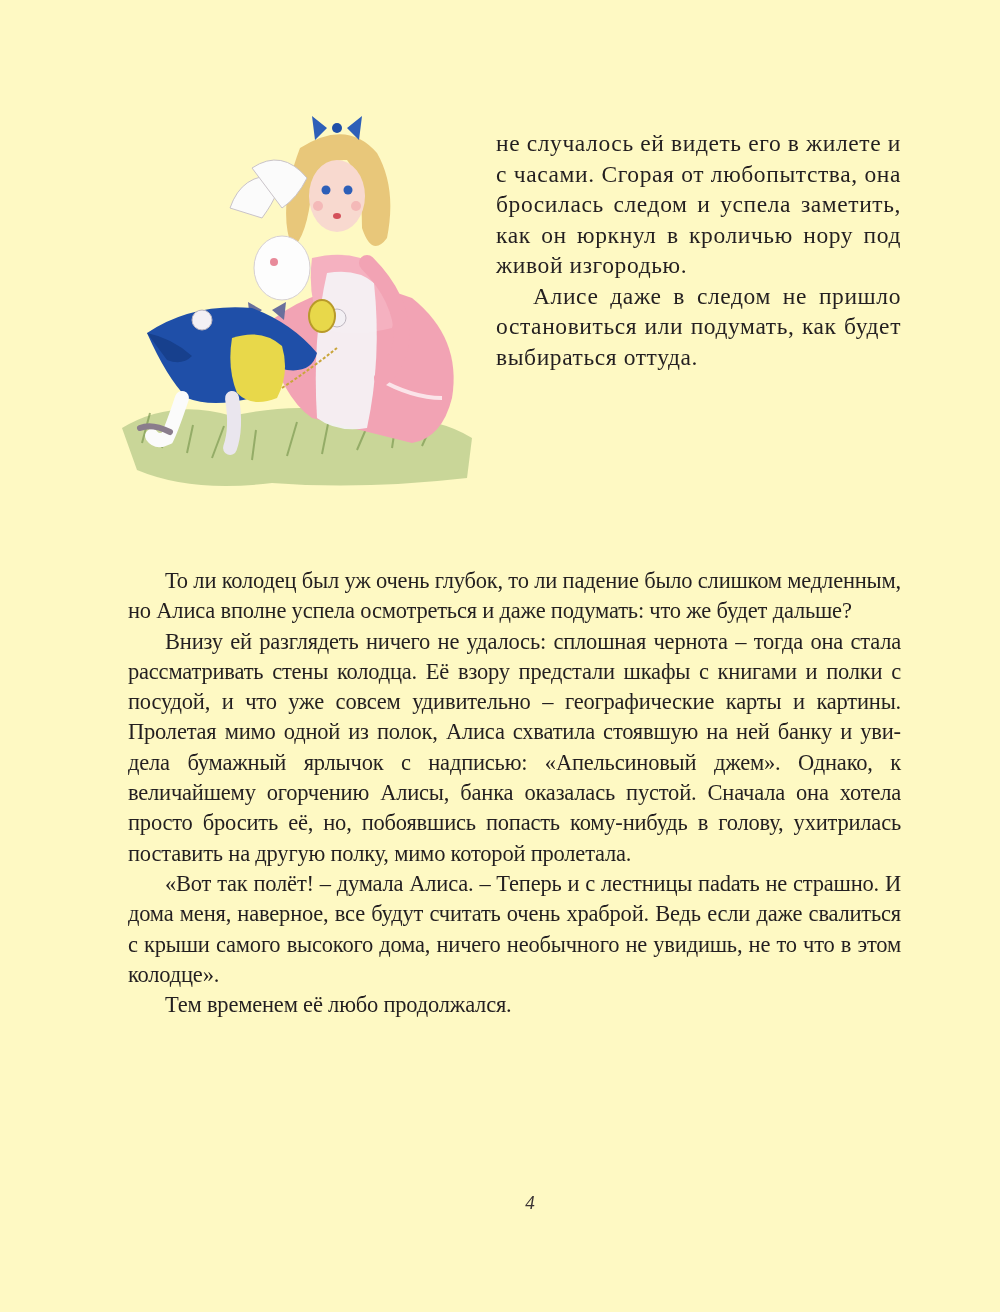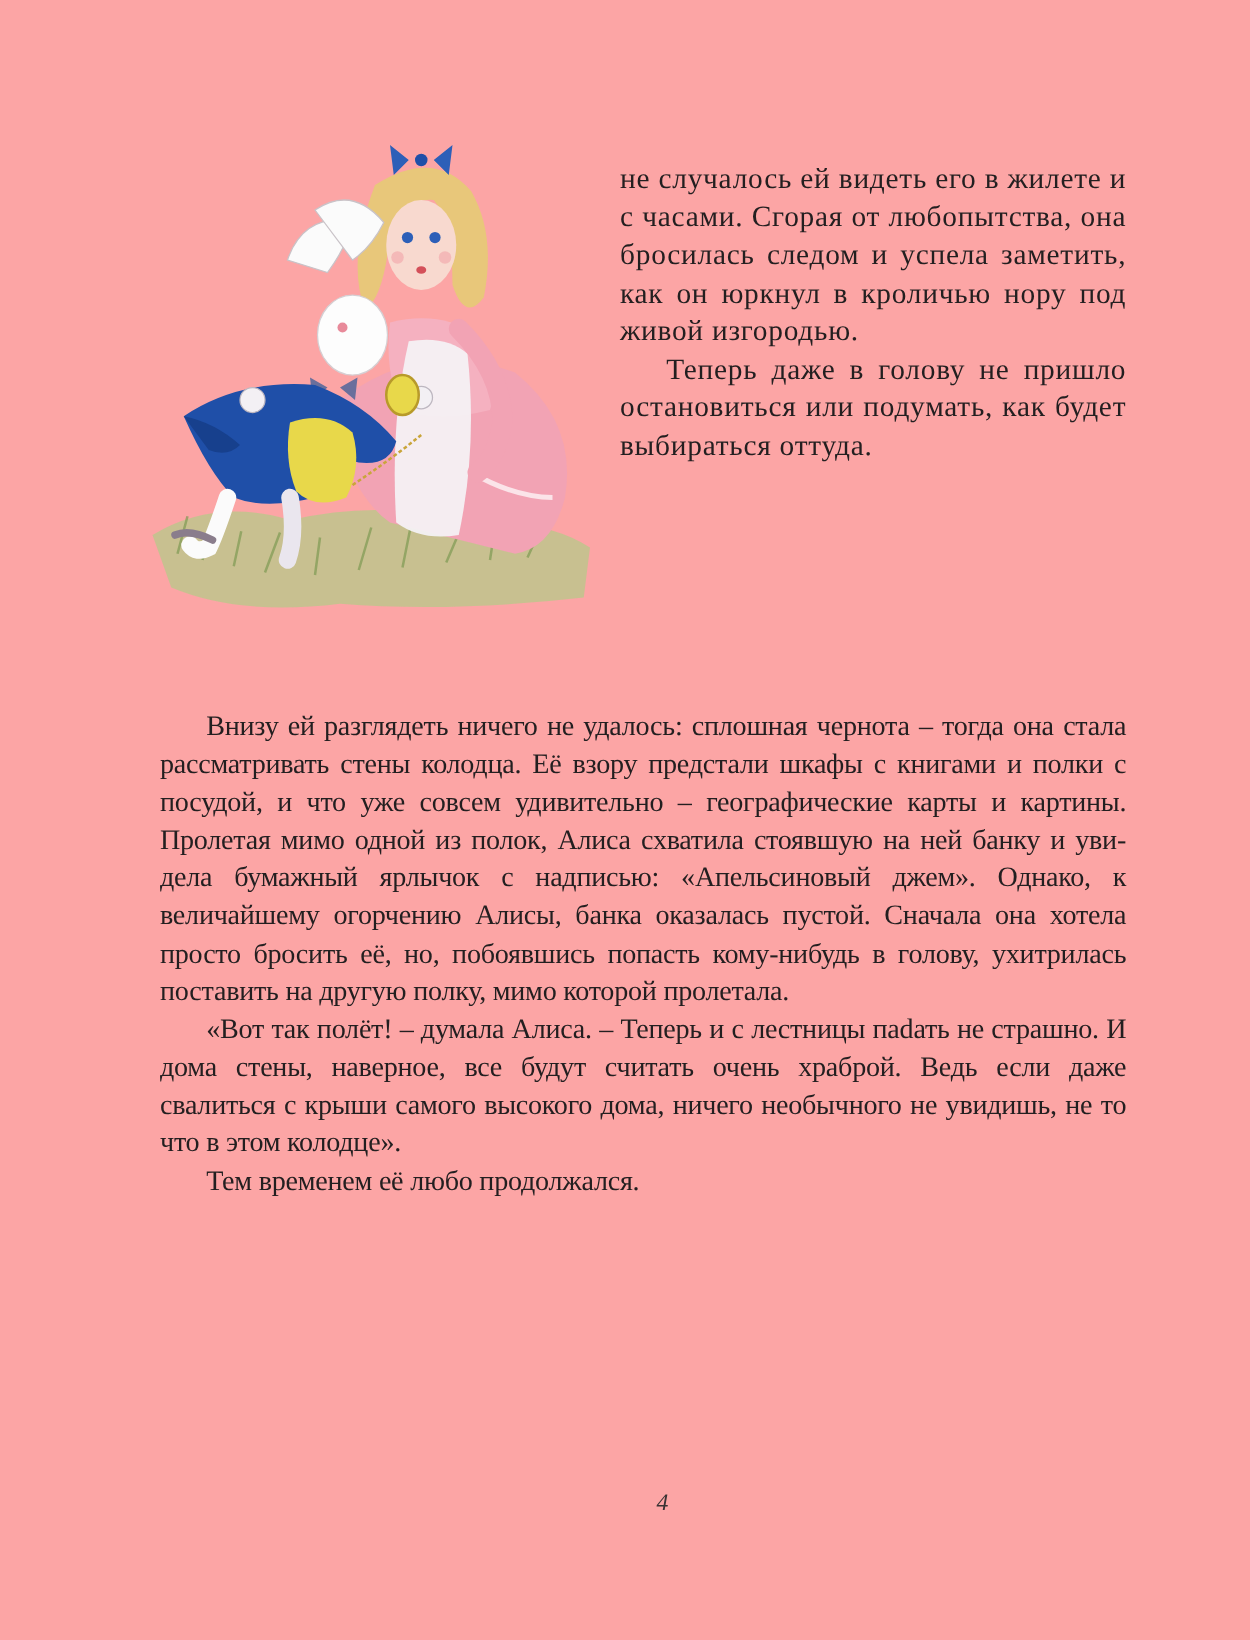--- a/index.html
+++ b/index.html
@@ -12,21 +12,21 @@
       background: #fcefe8;
       position: relative;
       overflow: hidden;
       font-family: "Liberation Serif", "DejaVu Serif", serif;
       color: #231f20;
     }
     .page {
       position: absolute;
       left: 0; top: 0;
       width: 1000px; height: 1312px;
-      background: #fca5a5;
+      background: #fef9c3;
     }
     .illustration {
       position: absolute;
       left: 112px;
       top: 98px;
       width: 368px;
       height: 400px;
     }
     .illustration svg { width: 100%; height: 100%; display: block; }
 
@@ -124,23 +124,24 @@
       <circle cx="90" cy="222" r="10" fill="#f3f0f4" stroke="#bdb7c0" stroke-width="1"></circle>
       <circle cx="225" cy="220" r="9" fill="#f3f0f4" stroke="#bdb7c0" stroke-width="1"></circle>
 
       <ellipse cx="210" cy="218" rx="13" ry="16" fill="#e8d84a" stroke="#b89a2a" stroke-width="2"></ellipse>
       <path d="M170 290 Q200 270 225 250" stroke="#c9a53a" stroke-width="2" fill="none" stroke-dasharray="3 2"></path>
     </svg>
   </div>
 
   <div class="text-col-right">
     <p class="noindent">не случалось ей видеть его в жи­лете и с часами. Сгорая от любо­пытства, она бросилась следом и успела заметить, как он юркнул в кроличью нору под живой изго­родью.</p>
-    <p class="indent">Теперь даже в голову не пришло остановиться или подумать, как будет выбираться оттуда.</p>
+    <p class="indent">Алисе даже в следом не пришло остановиться или подумать, как будет выбираться оттуда.</p>
   </div>
 
   <div class="text-col-full">
+    <p class="indent">То ли колодец был уж очень глубок, то ли падение было слишком медленным, но Алиса вполне успела осмотреться и даже подумать: что же будет дальше?</p>
     <p class="indent">Внизу ей разглядеть ничего не удалось: сплошная чернота – тогда она стала рассматривать стены колодца. Её взору предста­ли шкафы с книгами и полки с посудой, и что уже совсем уди­вительно – географические карты и картины. Пролетая мимо одной из полок, Алиса схватила стоявшую на ней банку и уви­дела бумажный ярлычок с надписью: «Апельсиновый джем». Однако, к величайшему огорчению Алисы, банка оказалась пу­стой. Сначала она хотела просто бросить её, но, побоявшись попасть кому-нибудь в голову, ухитрилась поставить на другую полку, мимо которой пролетала.</p>
-    <p class="indent">«Вот так полёт! – думала Алиса. – Теперь и с лестницы па­dать не страшно. И дома стены, наверное, все будут считать очень храброй. Ведь если даже свалиться с крыши самого вы­сокого дома, ничего необычного не увидишь, не то что в этом колодце».</p>
+    <p class="indent">«Вот так полёт! – думала Алиса. – Теперь и с лестницы па­dать не страшно. И дома меня, наверное, все будут считать очень храброй. Ведь если даже свалиться с крыши самого вы­сокого дома, ничего необычного не увидишь, не то что в этом колодце».</p>
     <p class="indent">Тем временем её любо продолжался.</p>
   </div>
 
   <div class="page-number">4</div>
 </div>
 
 </body></html>

